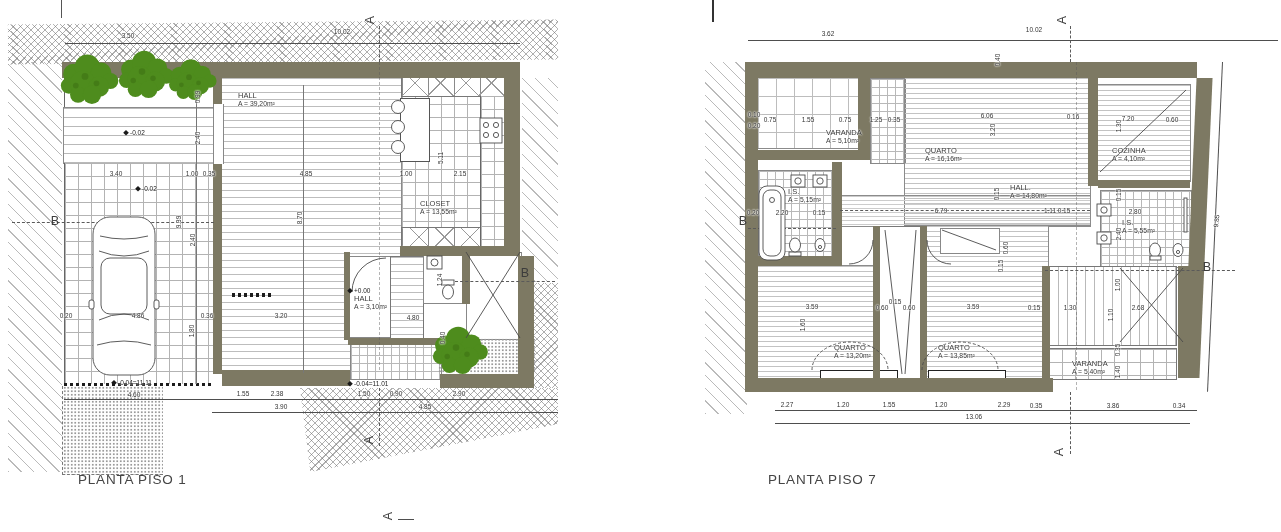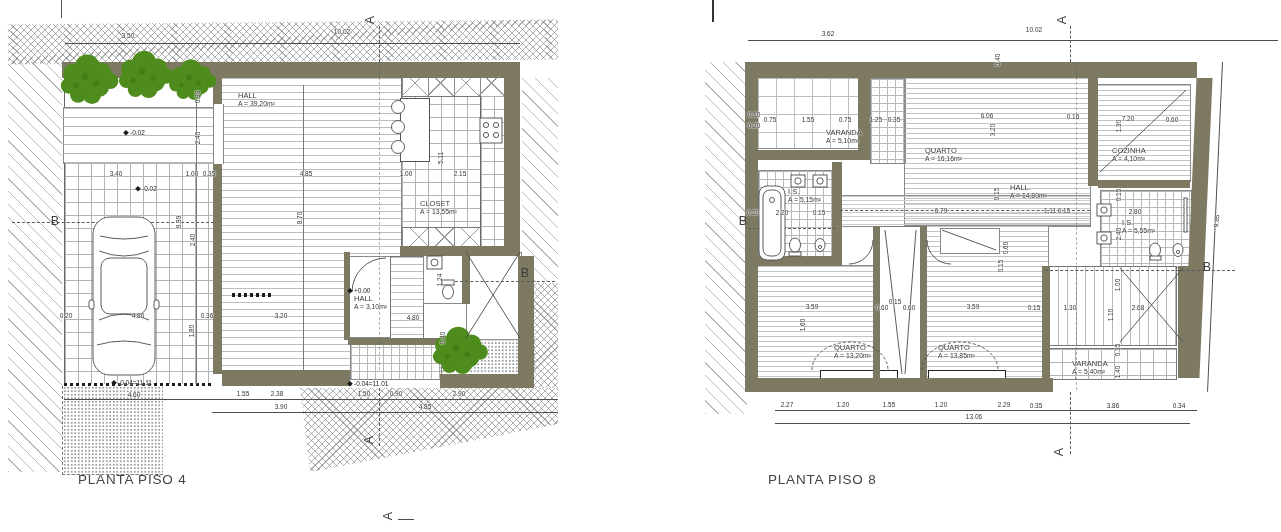--- a/index.html
+++ b/index.html
@@ -451,15 +451,15 @@
         <div class="room-area">A = 5,40m²</div>
       </div>
     </div>
   <div>
       <div class="section-mark" style="left: 1062px; top: 20px; transform: translate(-50%, -50%) rotate(-90deg);">A</div>
       <div class="section-mark" style="left: 1059px; top: 452px; transform: translate(-50%, -50%) rotate(-90deg);">A</div>
       <div class="section-mark" style="left: 743px; top: 221px;">B</div>
       <div class="section-mark" style="left: 1207px; top: 267px;">B</div>
     </div>
 
-  <div class="plan-title" style="left:78px;top:472px;">PLANTA PISO 4</div>
-  <div class="plan-title" style="left:768px;top:472px;">PLANTA PISO 8</div>
+  <div class="plan-title" style="left:78px;top:472px;">PLANTA PISO 1</div>
+  <div class="plan-title" style="left:768px;top:472px;">PLANTA PISO 7</div>
 </div>
 
 </body></html>

